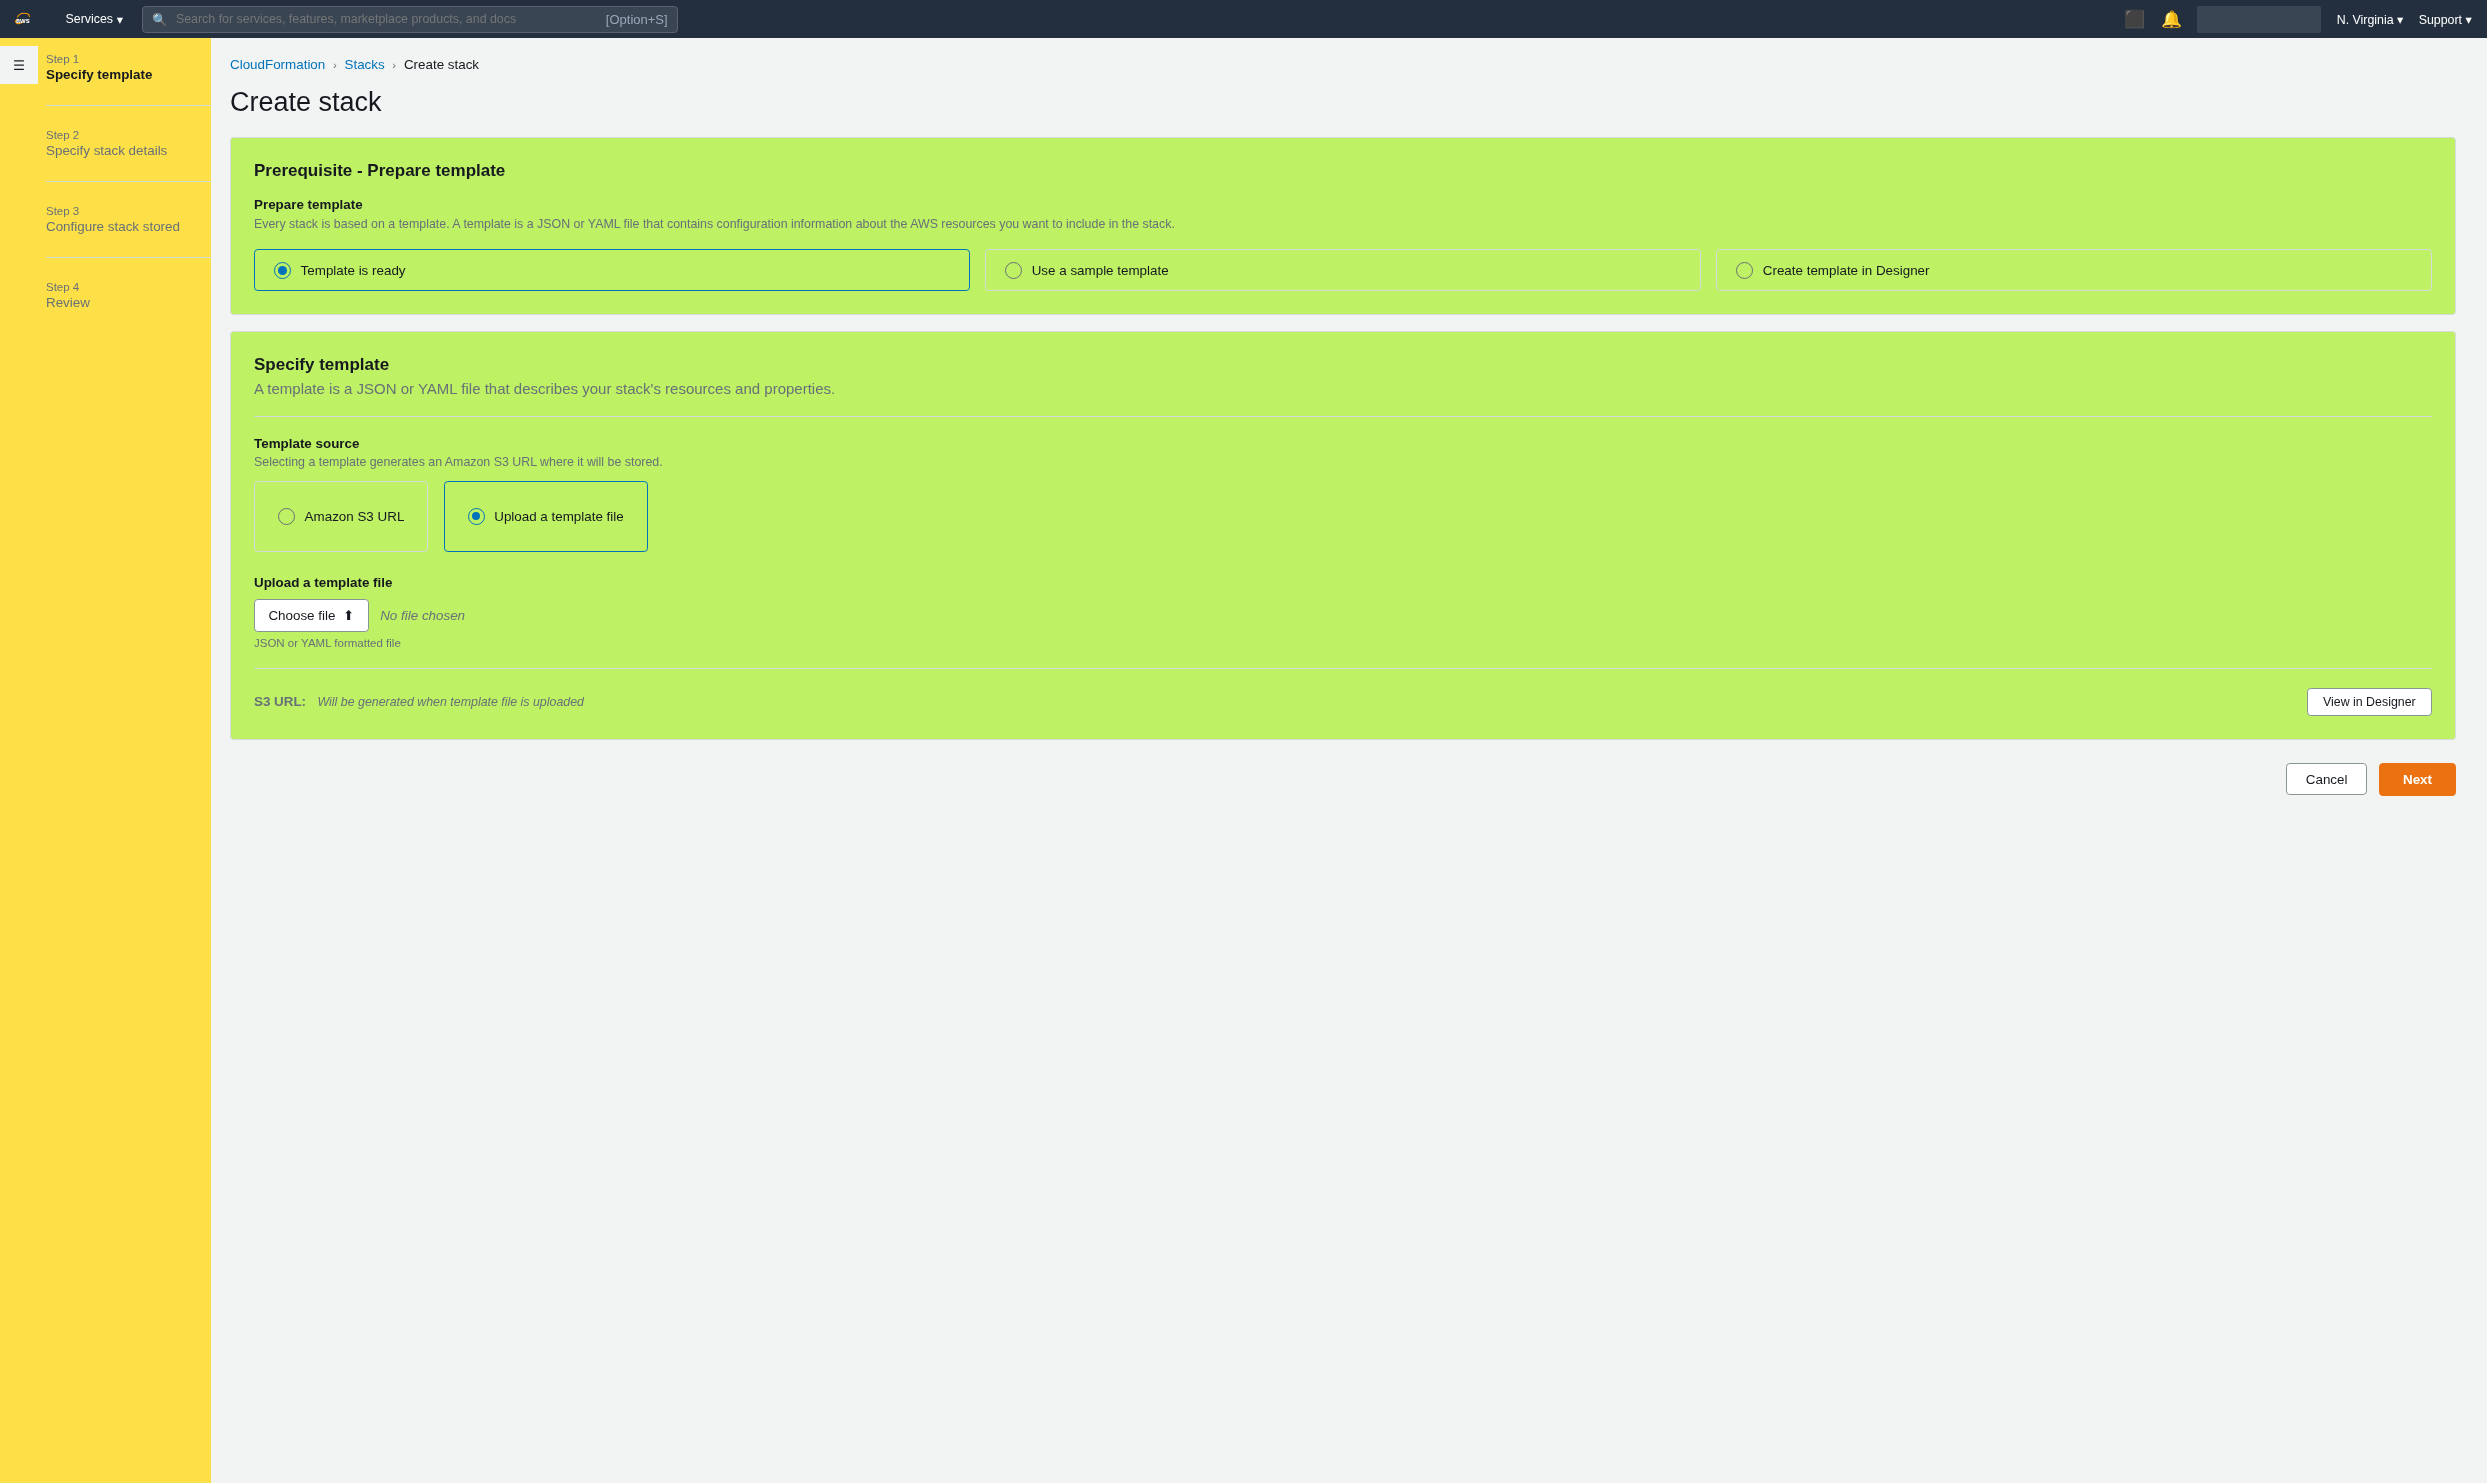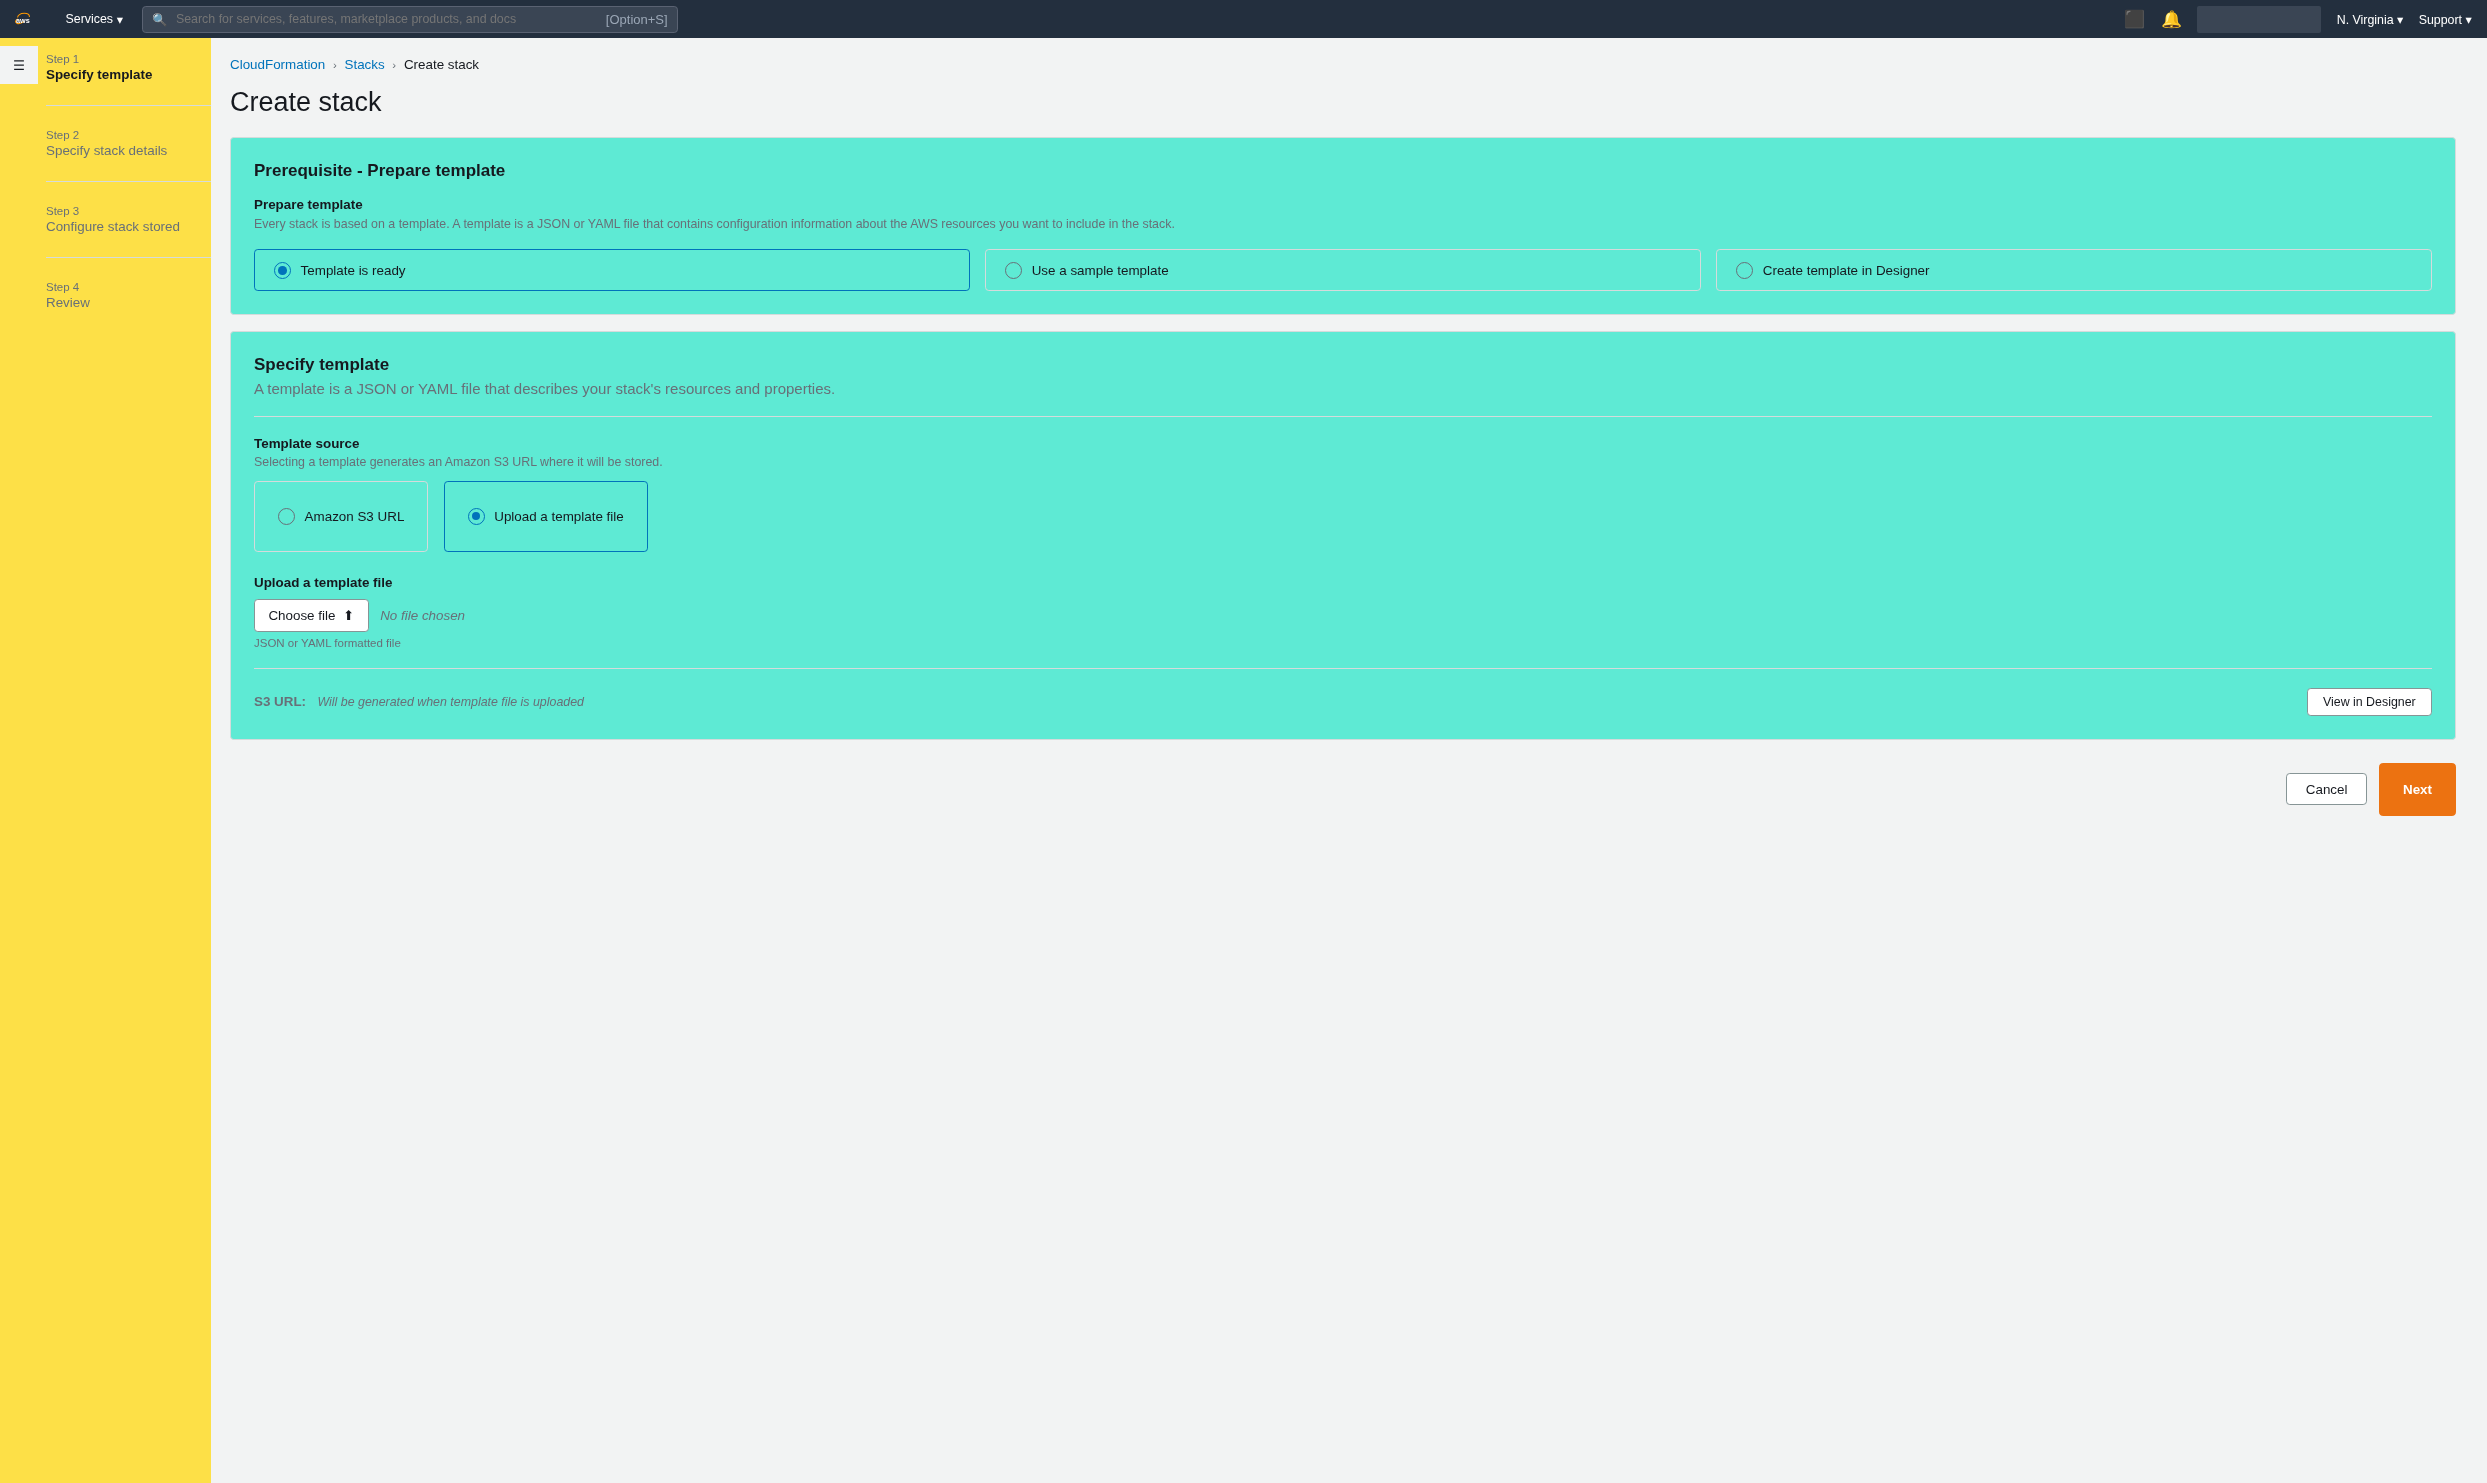--- a/index.html
+++ b/index.html
@@ -157,21 +157,21 @@
     
     .page-title {
       font-size: 27px;
       font-weight: 300;
       color: #16191f;
       margin-bottom: 19px;
     }
 
     
     .card {
-      background: #5eead4;
+      background: #bef264;
       border: 1px solid #d5dbdb;
       border-radius: 3.8px;
       margin-bottom: 15.3px;
       padding: 23px;
     }
     .card-title {
       font-size: 17px;
       font-weight: 700;
       color: #16191f;
       margin-bottom: 15.3px;
@@ -357,21 +357,21 @@
       border-radius: 3.8px;
       padding: 7.7px 19px;
       font-size: 13.4px;
       cursor: pointer;
       color: #16191f;
     }
     .next-btn {
       background: #ec7211;
       border: 1px solid #ec7211;
       border-radius: 3.8px;
-      padding: 18px 23px;
+      padding: 8px 23px;
       font-size: 13.4px;
       cursor: pointer;
       color: white;
       font-weight: 700;
     }
   </style>
 </head>
 <body>
 
 <nav class="top-nav">

